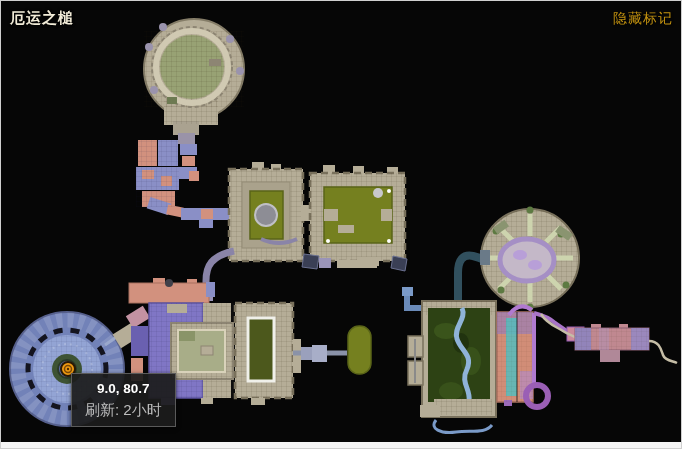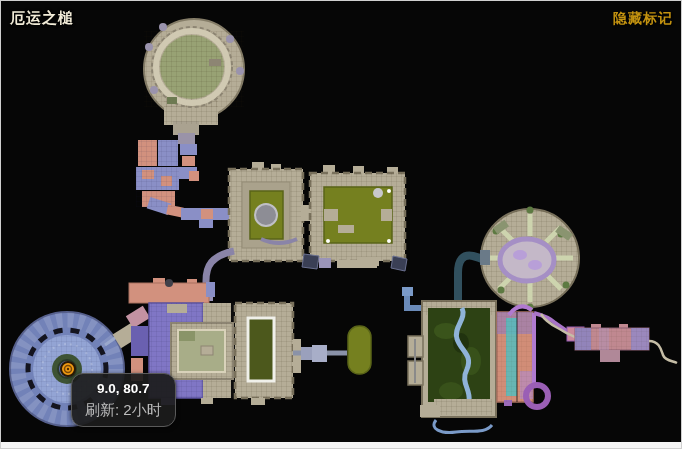--- a/index.html
+++ b/index.html
@@ -13,24 +13,24 @@
     --chain-blue:#8a8fc6; --river-blue:#8fb3d8; --teal-path:#31505e;
     --loop-purple:#9a5fb5; --marker-orange:#f09a12;
   }
   html,body{margin:0;padding:0;background:#222;}
   body{font-family:"Liberation Sans","DejaVu Sans",sans-serif;}
   #stage{position:relative;width:682px;height:449px;background:var(--background);
     border:1px solid #cfcfcf;box-sizing:border-box;overflow:hidden;}
   #map-svg{position:absolute;left:0;top:0;}
   .map-title{position:absolute;left:9px;top:8px;font-size:15px;font-weight:bold;
     color:var(--title);letter-spacing:1px;text-shadow:1px 1px 2px #000,0 0 3px #000;}
-  .hide-markers{position:absolute;right:8px;top:9px;font-size:14px;font-weight:bold;
+  .hide-markers{position:absolute;right:8px;top:9px;font-size:14px;font-weight:normal;
     color:var(--hide-markers);letter-spacing:1px;text-shadow:1px 1px 2px #000;cursor:pointer;}
   .tooltip{position:absolute;left:70px;top:372px;min-width:66px;padding:5px 13px 6px;
-    background:rgba(28,28,28,.93);border:1px solid var(--tooltip-border);border-radius:12px;
+    background:rgba(28,28,28,.93);border:1px solid var(--tooltip-border);border-radius:0;
     text-align:center;z-index:5;box-shadow:0 1px 4px rgba(0,0,0,.6);}
   .tooltip .coords{font-size:13.5px;font-weight:bold;color:var(--tooltip-text-primary);line-height:1.45;}
   .tooltip .refresh{font-size:15px;color:var(--tooltip-text-secondary);line-height:1.4;}
   .bottom-strip{position:absolute;left:0;right:0;bottom:0;height:6px;background:#f5f5f5;z-index:4;}
   
   .stone{fill:var(--stone);}
   .stone-edge{stroke:var(--stone-dark);stroke-width:2.5;stroke-dasharray:7 4;}
   .court{fill:var(--courtyard-green);stroke:#5a6418;stroke-width:1.5;}
   .garden{fill:var(--garden-green);}
   .purple{fill:var(--room-purple);}

